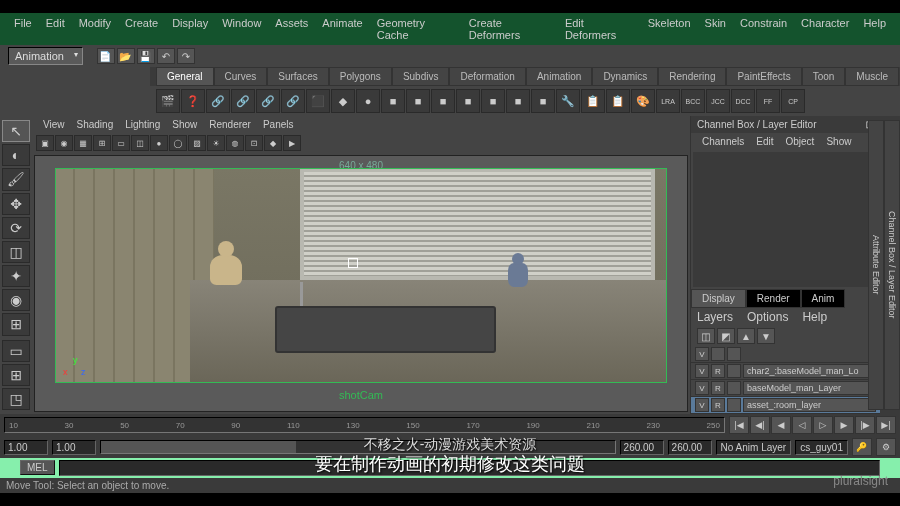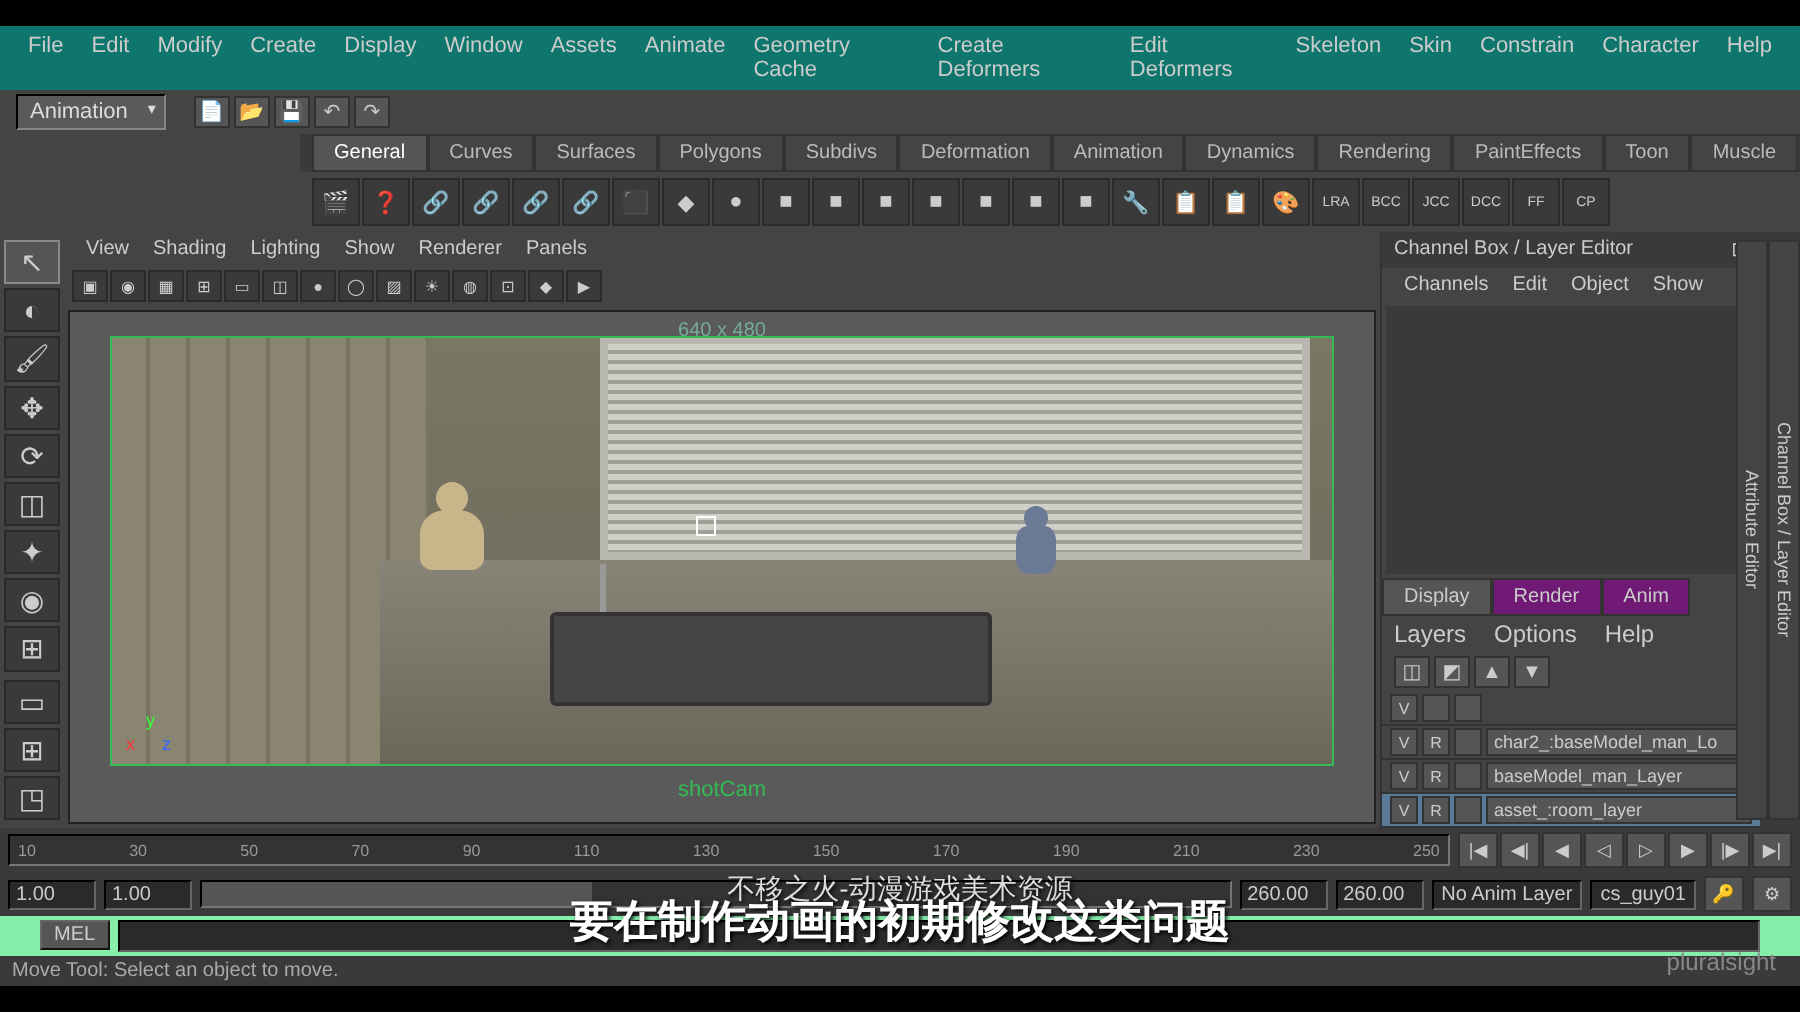--- a/index.html
+++ b/index.html
@@ -1,19 +1,19 @@
 <!DOCTYPE html>
 <html><head>
 <meta charset="utf-8">
 <style>
 *{margin:0;padding:0;box-sizing:border-box;font-family:Arial,sans-serif;user-select:none}
 body{background:#000;width:900px;height:506px;overflow:hidden;position:relative}
 .letterbox-top,.letterbox-bottom{background:#000;height:13px;width:100%}
 .app{background:#444;width:100%;height:480px;display:flex;flex-direction:column;color:#ccc;font-size:10px}
-.menubar{display:flex;gap:2px;padding:2px 8px;background:#0f766e;font-size:11px;color:#ccc}
+.menubar{display:flex;gap:2px;padding:2px 8px;background:#14532d;font-size:11px;color:#ccc}
 .menubar span{padding:2px 6px;cursor:default}
 .sub-menubar{display:flex;align-items:center;gap:6px;padding:2px 8px;background:#444}
 .mode-select{background:#5a5a5a;color:#ddd;padding:2px 18px 2px 6px;font-size:11px;border:1px inset #333;position:relative}
 .mode-select::after{content:"▾";position:absolute;right:4px;font-size:8px}
 .shelf-icons{display:flex;gap:2px;margin-left:8px}
 .tiny-icon{width:18px;height:16px;background:#555;border:1px solid #333;display:flex;align-items:center;justify-content:center;font-size:10px}
 .shelf-tabs{display:flex;gap:0;padding:0 6px;background:#3a3a3a;font-size:10px;margin-left:150px}
 .shelf-tabs span{padding:3px 10px;background:#444;border:1px solid #333;color:#bbb;cursor:default}
 .shelf-tabs span.active{background:#555;color:#fff}
 .shelf-buttons{display:flex;gap:1px;padding:3px 6px;background:#444;flex-wrap:nowrap;margin-left:150px}
@@ -51,21 +51,21 @@
 .char2 .head{position:absolute;top:0;left:8px;width:12px;height:12px;background:#6a7a95;border-radius:50%}
 .char2 .body{position:absolute;top:10px;left:4px;width:20px;height:24px;background:#6a7a95;border-radius:30%}
 .cursor{position:absolute;top:40%;left:48%;width:10px;height:10px;border:1px solid #fff}
 .right-panel{width:190px;background:#444;display:flex;flex-direction:column;border-left:1px solid #333}
 .panel-title{padding:3px 6px;background:#3a3a3a;font-size:10px;color:#ccc;display:flex;justify-content:space-between}
 .panel-menu{display:flex;gap:2px;padding:2px 6px;font-size:10px}
 .panel-menu span{padding:1px 5px}
 .channel-area{flex:1;background:#3a3a3a;margin:2px}
 .layer-section{background:#444}
 .layer-tabs{display:flex;font-size:10px}
-.layer-tabs span{padding:3px 10px;background:#701a75;border:1px solid #333}
+.layer-tabs span{padding:3px 10px;background:#000000;border:1px solid #333}
 .layer-tabs span.active{background:#555}
 .layer-menu{display:flex;gap:14px;padding:2px 6px;font-size:12px}
 .layer-icons{display:flex;gap:2px;padding:2px 6px}
 .layer-row{display:flex;align-items:center;gap:2px;padding:1px 4px;font-size:9px;background:#444;border-bottom:1px solid #333}
 .layer-row.selected{background:#5a7a9a}
 .layer-v{width:14px;height:14px;background:#555;border:1px solid #333;text-align:center;font-size:8px;line-height:14px}
 .layer-name{flex:1;background:#555;padding:1px 3px;border:1px solid #333;overflow:hidden;white-space:nowrap}
 .side-tabs{width:20px;background:#3a3a3a;display:flex;flex-direction:column;font-size:9px;writing-mode:vertical-rl;text-align:center;padding:4px 0}
 .side-tabs span{padding:8px 2px;border:1px solid #333;background:#444}
 .timeline{background:#3a3a3a;padding:2px 4px;display:flex;align-items:center;gap:4px;font-size:10px}
@@ -75,21 +75,21 @@
 .play-btn{width:20px;height:18px;background:#555;border:1px solid #333;display:flex;align-items:center;justify-content:center;font-size:9px}
 .range-row{display:flex;align-items:center;gap:4px;padding:2px 4px;background:#3a3a3a;font-size:10px}
 .range-field{width:44px;background:#2a2a2a;color:#ccc;padding:1px 3px;border:1px inset #111;font-size:10px}
 .range-slider{flex:1;height:14px;background:#333;border:1px inset #222;position:relative}
 .range-slider .thumb{position:absolute;left:0;width:38%;height:100%;background:#555}
 .anim-field{background:#2a2a2a;color:#ccc;padding:1px 4px;border:1px inset #111;font-size:10px}
 .cmd-row{display:flex;align-items:flex-start;padding:2px 20px;background:#86efac;gap:4px}
 .cmd-label{background:#555;padding:1px 6px;font-size:10px;border:1px outset #666}
 .cmd-input{flex:1;height:16px;background:#2a2a2a;border:1px inset #111}
 .status-row{padding:2px 6px;background:#3a3a3a;font-size:10px;color:#aaa}
-.subtitle{position:absolute;bottom:30px;left:50%;transform:translateX(-50%);color:#fff;font-size:22px;font-weight:bold;text-shadow:1px 1px 2px #000;white-space:nowrap;z-index:100}
+.subtitle{position:absolute;bottom:30px;left:50%;transform:translateX(-50%);color:#fff;font-size:18px;font-weight:normal;text-shadow:1px 1px 2px #000;white-space:nowrap;z-index:100}
 .watermark-top{position:absolute;bottom:52px;left:50%;transform:translateX(-50%);color:#ddd;font-size:14px;text-shadow:1px 1px 2px #000;z-index:100}
 .watermark-br{position:absolute;bottom:18px;right:12px;color:#888;font-size:12px;z-index:100}
 </style>
 </head>
 <body>
 
 <div class="letterbox-top"></div>
 <div class="app">
 
   <div class="menubar">

